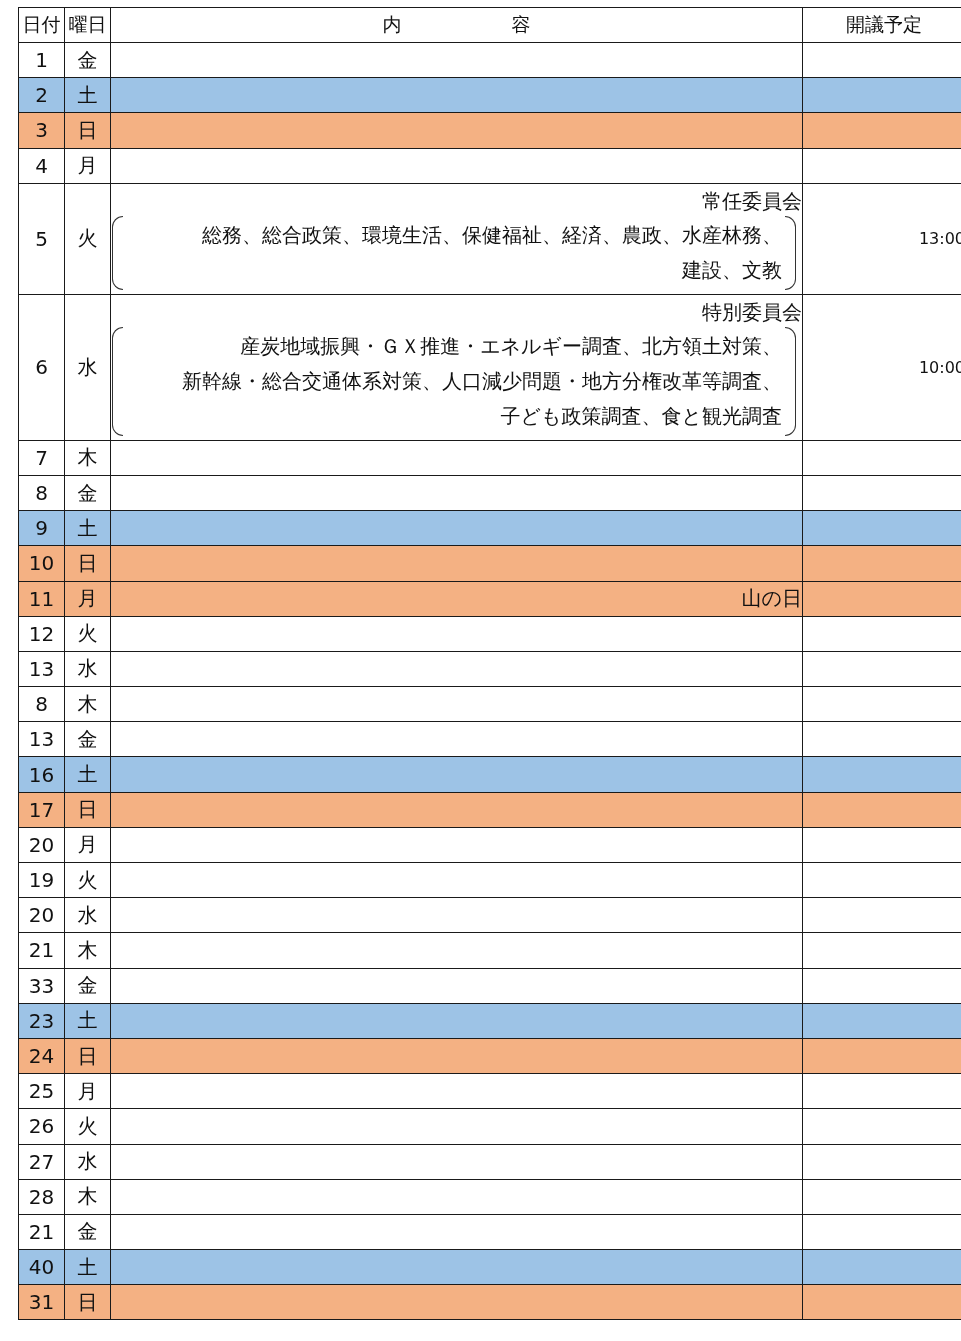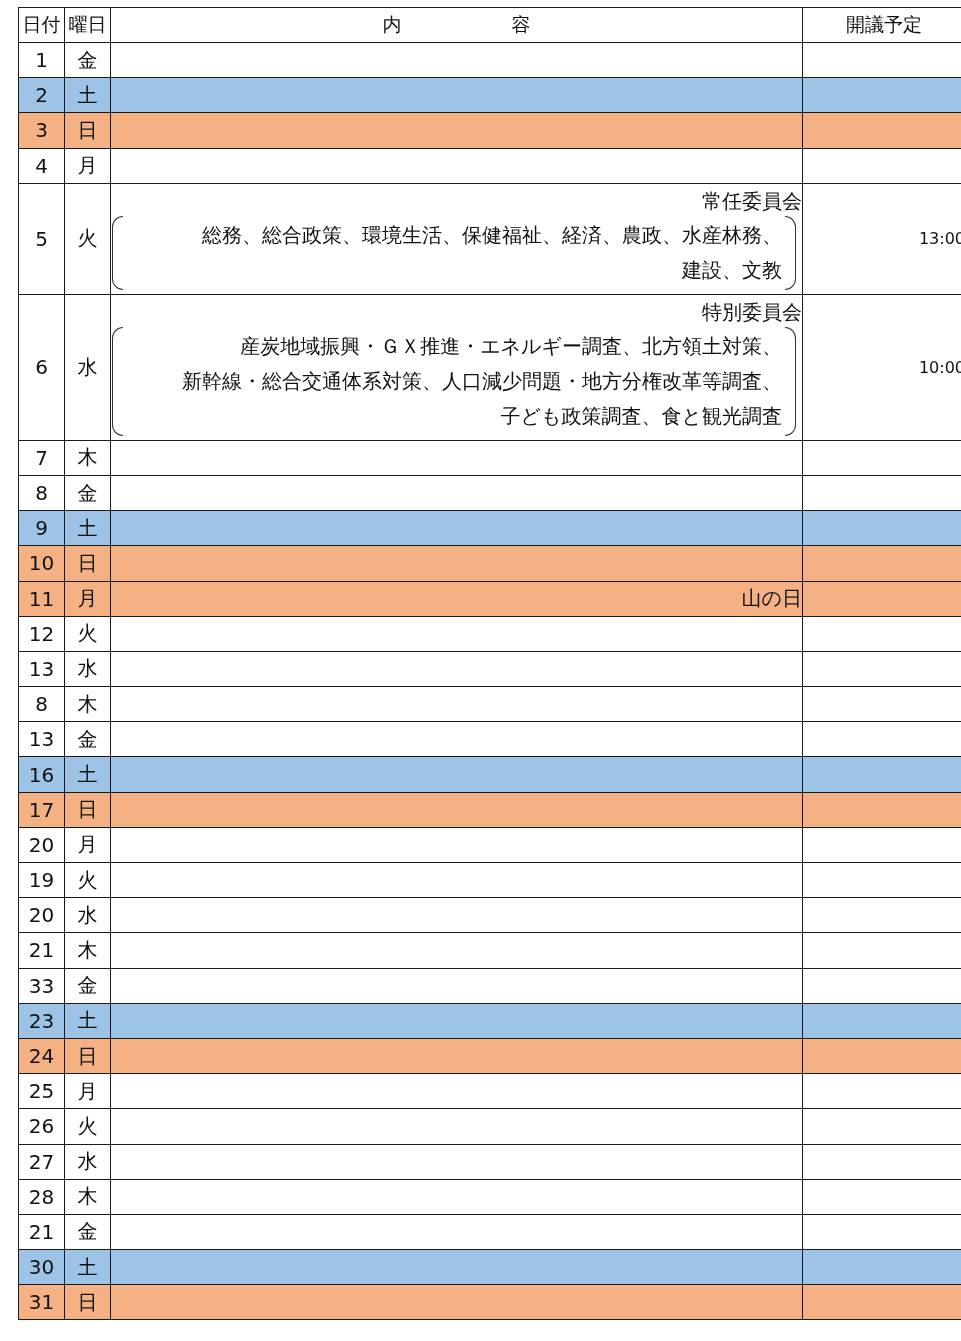--- a/index.html
+++ b/index.html
@@ -227,21 +227,21 @@
         <td class="content"><span></span></td>
         <td class="time"></td>
       </tr>
       <tr>
         <td class="center">21</td>
         <td class="center">金</td>
         <td class="content"><span></span></td>
         <td class="time"></td>
       </tr>
       <tr class="sat">
-        <td class="center">30</td>
+        <td class="center">40</td>
         <td class="center">土</td>
         <td class="content"><span></span></td>
         <td class="time"></td>
       </tr>
       <tr class="sun">
         <td class="center">31</td>
         <td class="center">日</td>
         <td class="content"><span></span></td>
         <td class="time"></td>
       </tr>

